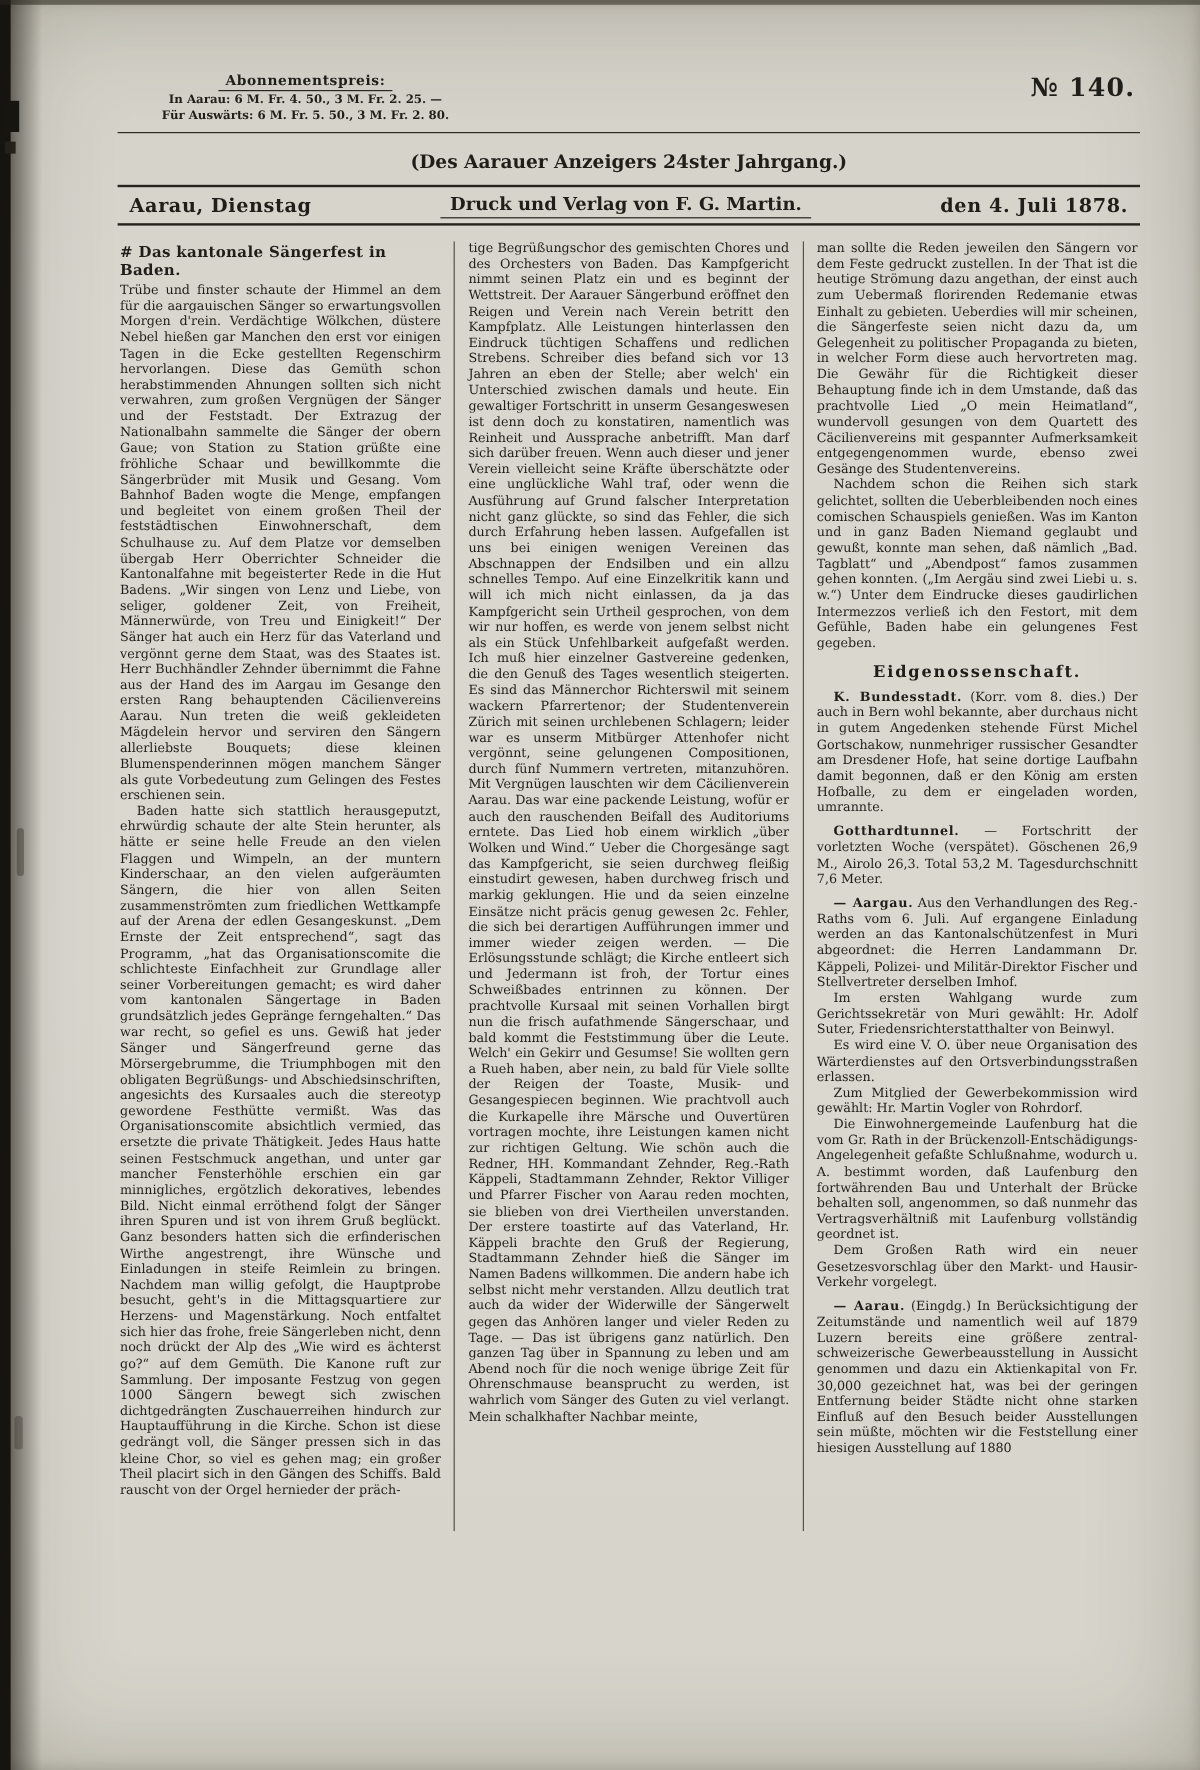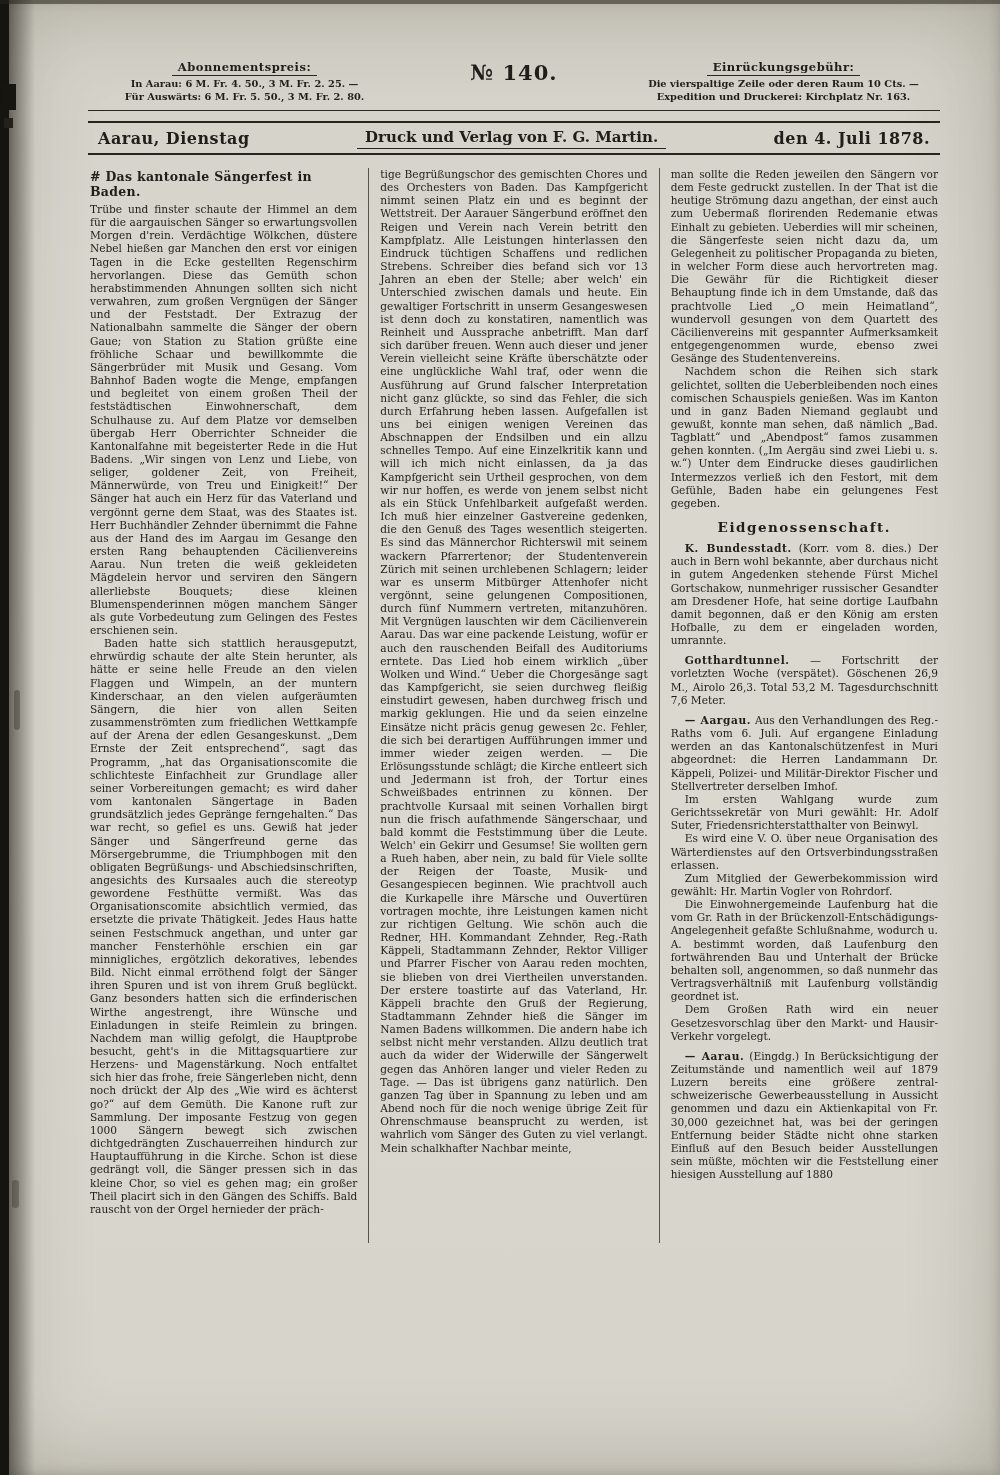--- a/index.html
+++ b/index.html
@@ -19,21 +19,21 @@
   
   .spine-bar { position:absolute; left:0; top:0; bottom:0; width:9px; background:#16140f; }
   .spine-fade { position:absolute; left:9px; top:0; bottom:0; width:26px;
     background:linear-gradient(90deg, rgba(30,27,20,0.55), rgba(30,27,20,0)); }
   .top-edge { position:absolute; left:0; top:0; right:0; height:4px; background:rgba(40,36,28,0.55); }
   .corner-mark-1 { position:absolute; left:2px; top:84px; width:14px; height:26px; background:#17150f; }
   .corner-mark-2 { position:absolute; left:4px; top:118px; width:9px; height:10px; background:#24211a; }
   .left-smudge-1 { position:absolute; left:14px; top:690px; width:6px; height:40px; background:rgba(35,31,24,0.35); border-radius:3px; }
   .left-smudge-2 { position:absolute; left:12px; top:1180px; width:7px; height:28px; background:rgba(35,31,24,0.30); border-radius:3px; }
 
-  .content { position:absolute; left:88px; top:56px; width:852px; }
+  .content { position:absolute; left:98px; top:56px; width:852px; }
 
   
   .header-row { display:flex; justify-content:space-between; align-items:flex-start;
     border-bottom:1.5px solid #2a2820; padding:0 4px 7px 4px; }
   .small-block { width:305px; text-align:center; font-weight:700; }
   .small-block .sb-title { font-size:11.5px; letter-spacing:0.5px; border-bottom:1px solid #2a2820; display:inline-block; padding:0 6px 1px; margin-bottom:2px; }
   .small-block .sb-line { font-size:9.8px; line-height:12.5px; white-space:nowrap; }
   .issue-no { font-size:21px; font-weight:700; padding-top:4px; letter-spacing:1px; }
 
   
@@ -80,27 +80,23 @@
 
   <div class="content">
 
     <div class="header-row">
       <div class="small-block">
         <div class="sb-title">Abonnementspreis:</div>
         <div class="sb-line">In Aarau: 6 M. Fr. 4. 50., 3 M. Fr. 2. 25. —</div>
         <div class="sb-line">Für Auswärts: 6 M. Fr. 5. 50., 3 M. Fr. 2. 80.</div>
       </div>
       <div class="issue-no">№ 140.</div>
-      <div class="small-block">
-        <div class="sb-title">Einrückungsgebühr:</div>
-        <div class="sb-line">Die vierspaltige Zeile oder deren Raum 10 Cts. —</div>
-        <div class="sb-line">Expedition und Druckerei: Kirchplatz Nr. 163.</div>
-      </div>
     </div>
 
+    <div class="masthead-subtitle">(Des Aarauer Anzeigers 24ster Jahrgang.)</div>
 
     <div class="rule"></div>
 
     <div class="dateline">
       <div class="dl-left">Aarau, Dienstag</div>
       <div class="dl-center">Druck und Verlag von F. G. Martin.</div>
       <div class="dl-right">den 4. Juli 1878.</div>
     </div>
 
     <div class="rule" style="margin-top:0;"></div>

